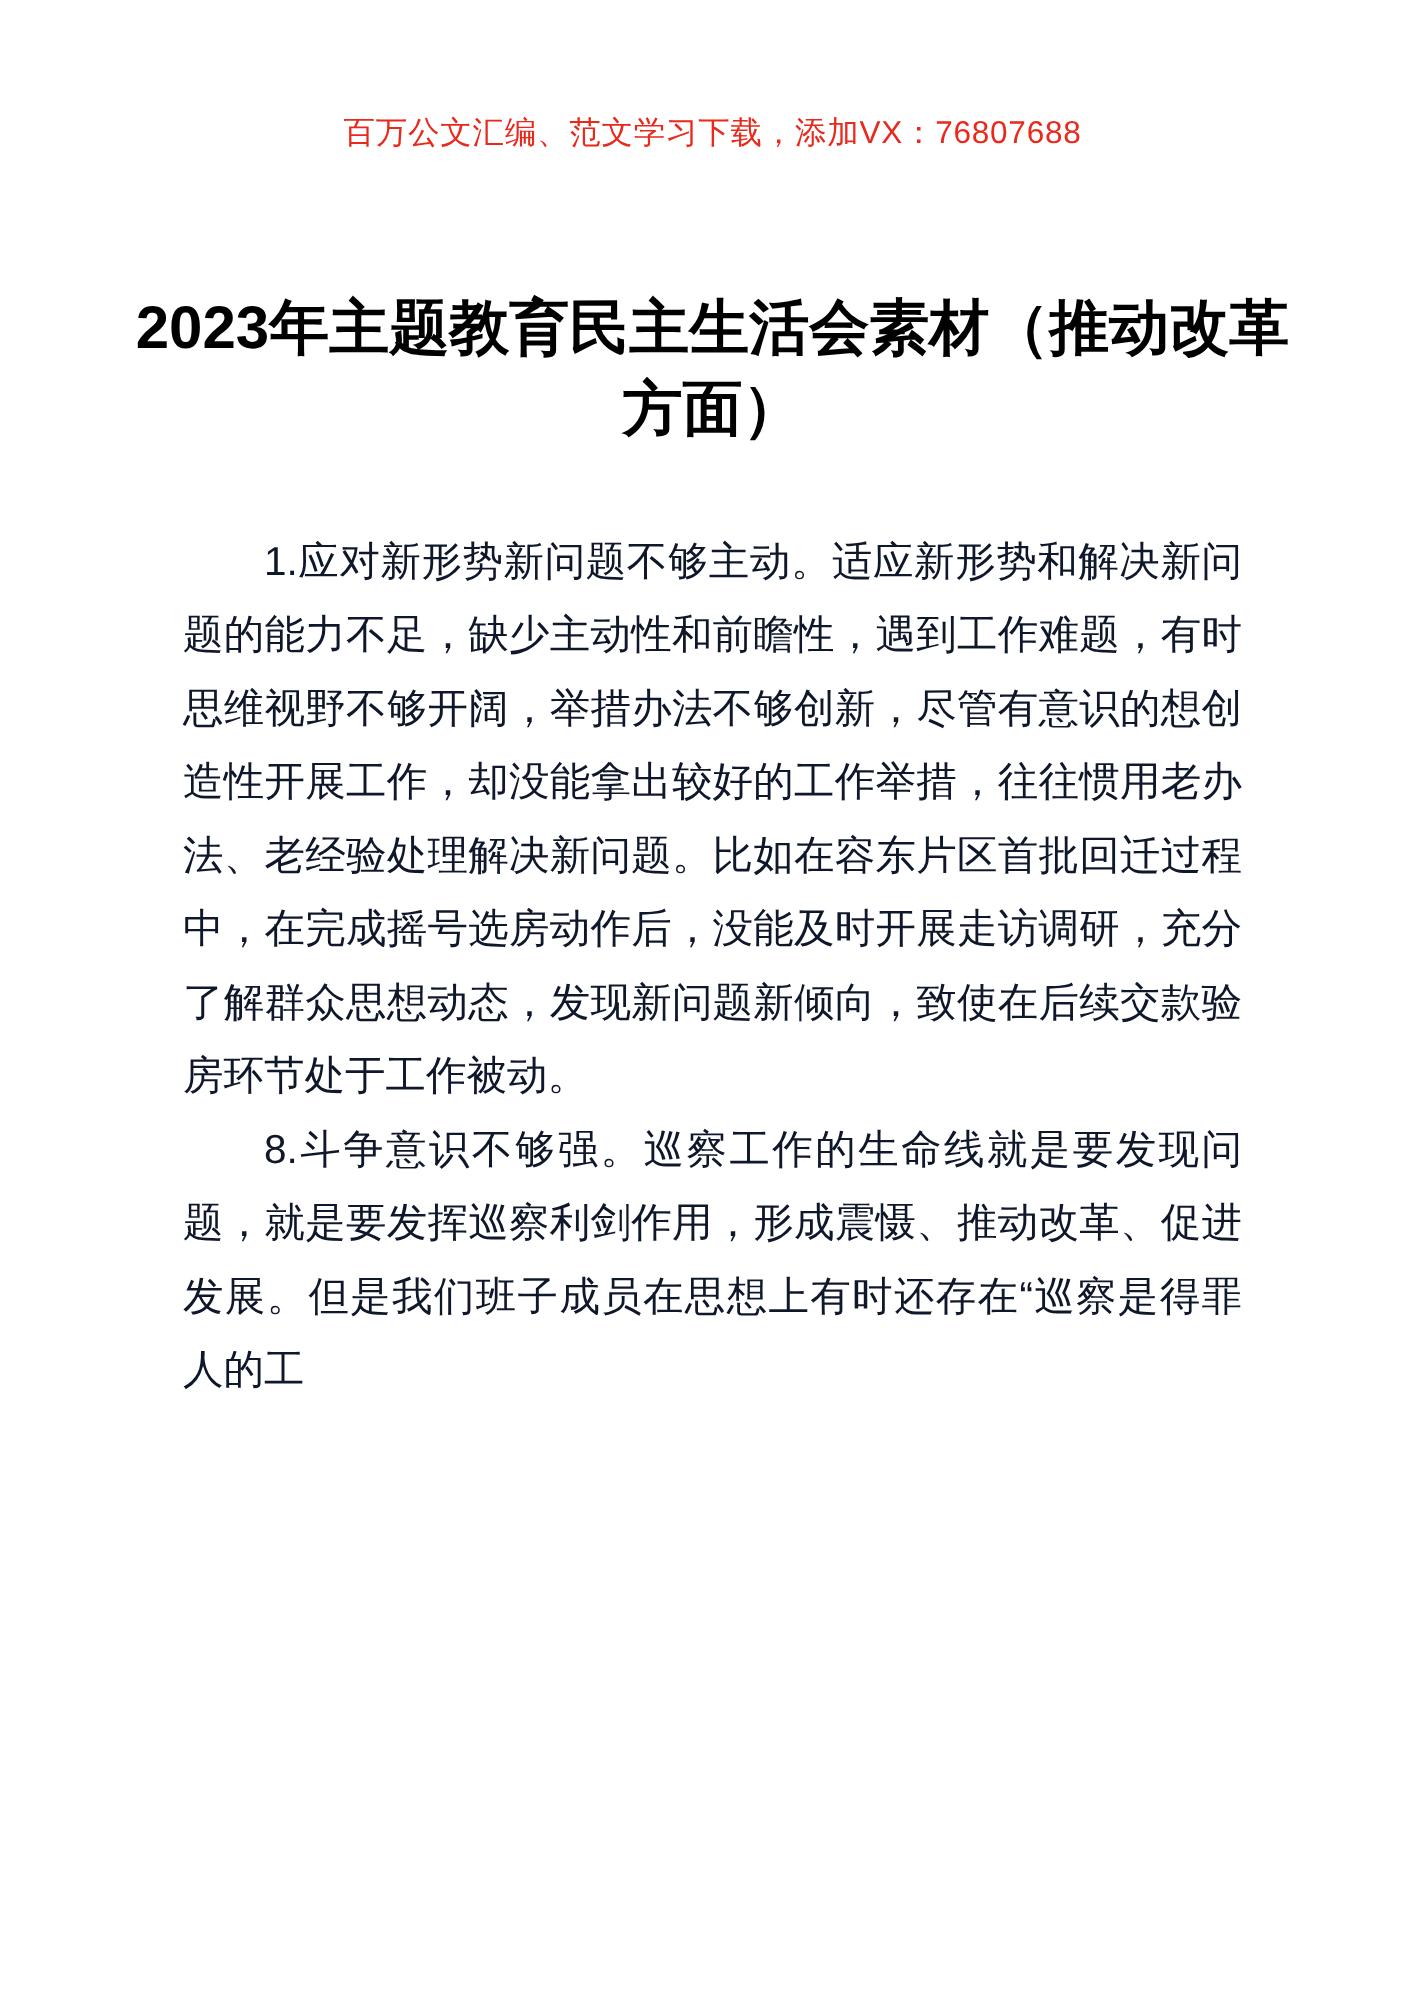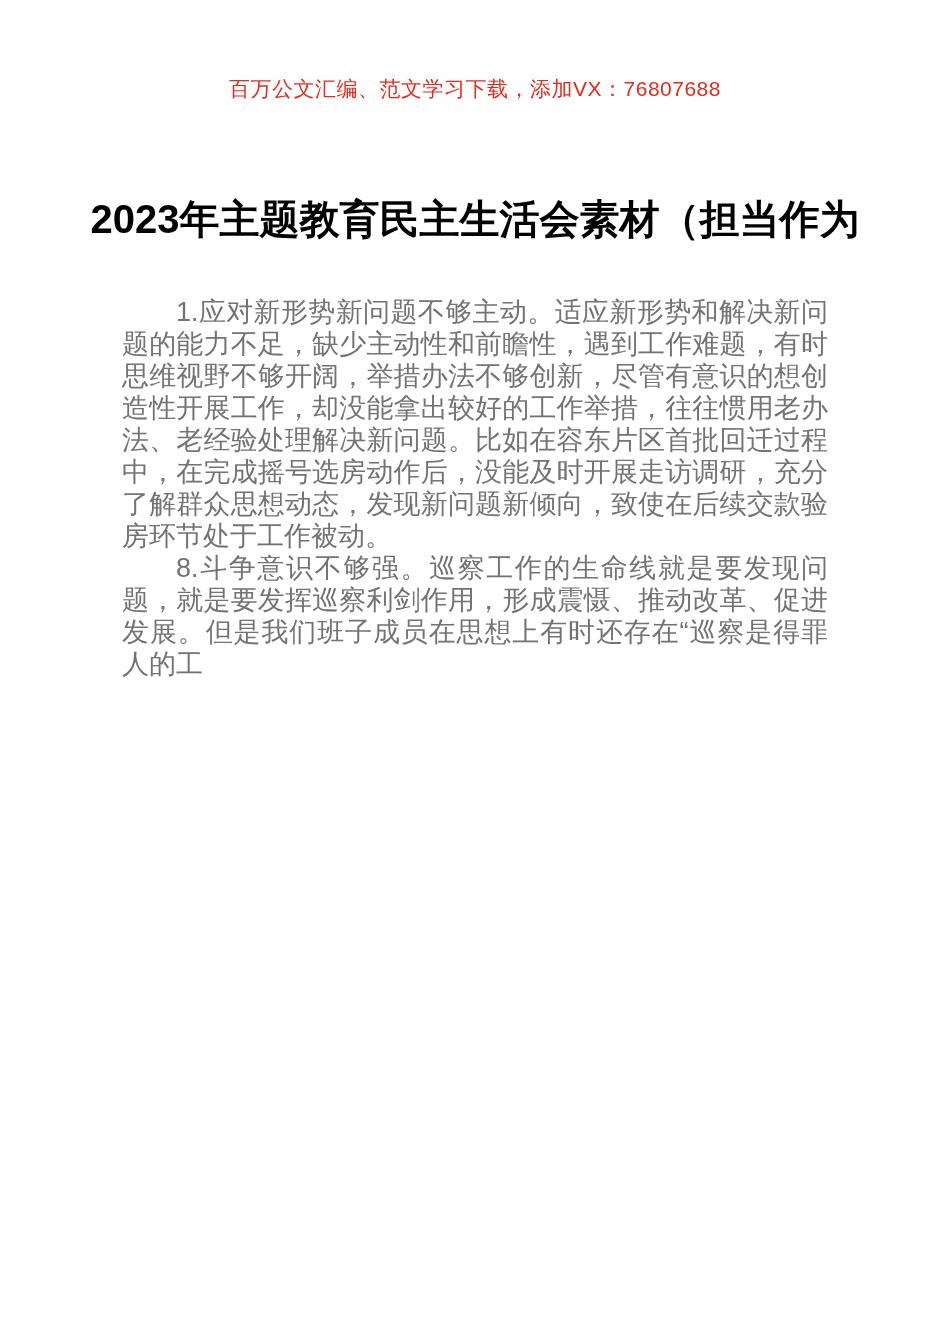--- a/index.html
+++ b/index.html
@@ -24,41 +24,42 @@
   .doc-title {
     margin: 90px 75px 0 75px;
     text-align: center;
     font-weight: bold;
     color: #000000;
     font-size: 40px;
     line-height: 54px;
   }
   .doc-body {
     margin: 50px 122px 0 122px;
-    color: #737373;
+    color: #0f172a;
     font-size: 27px;
-    line-height: 32px;
+    line-height: 49px;
     text-align: justify;
     text-justify: inter-ideograph;
   }
   .doc-body p {
     margin: 0;
     padding: 0;
     text-indent: 2em;
   }
 </style>
 </head>
 <body>
 
 <div class="page" style="background: rgb(255, 255, 255);">
 
   <div class="banner" style="color: rgb(232, 41, 28);">百万公文汇编、范文学习下载，添加VX：76807688</div>
 
   <div class="doc-title">
-    <div>2023年主题教育民主生活会素材（担当作为</div>
+    <div>2023年主题教育民主生活会素材（推动改革</div>
+    <div>方面）</div>
   </div>
 
   <div class="doc-body">
     <p>1.应对新形势新问题不够主动。适应新形势和解决新问题的能力不足，缺少主动性和前瞻性，遇到工作难题，有时思维视野不够开阔，举措办法不够创新，尽管有意识的想创造性开展工作，却没能拿出较好的工作举措，往往惯用老办法、老经验处理解决新问题。比如在容东片区首批回迁过程中，在完成摇号选房动作后，没能及时开展走访调研，充分了解群众思想动态，发现新问题新倾向，致使在后续交款验房环节处于工作被动。</p>
     <p>8.斗争意识不够强。巡察工作的生命线就是要发现问题，就是要发挥巡察利剑作用，形成震慑、推动改革、促进发展。但是我们班子成员在思想上有时还存在“巡察是得罪人的工</p>
   </div>
 
 </div>
 
 </body></html>

